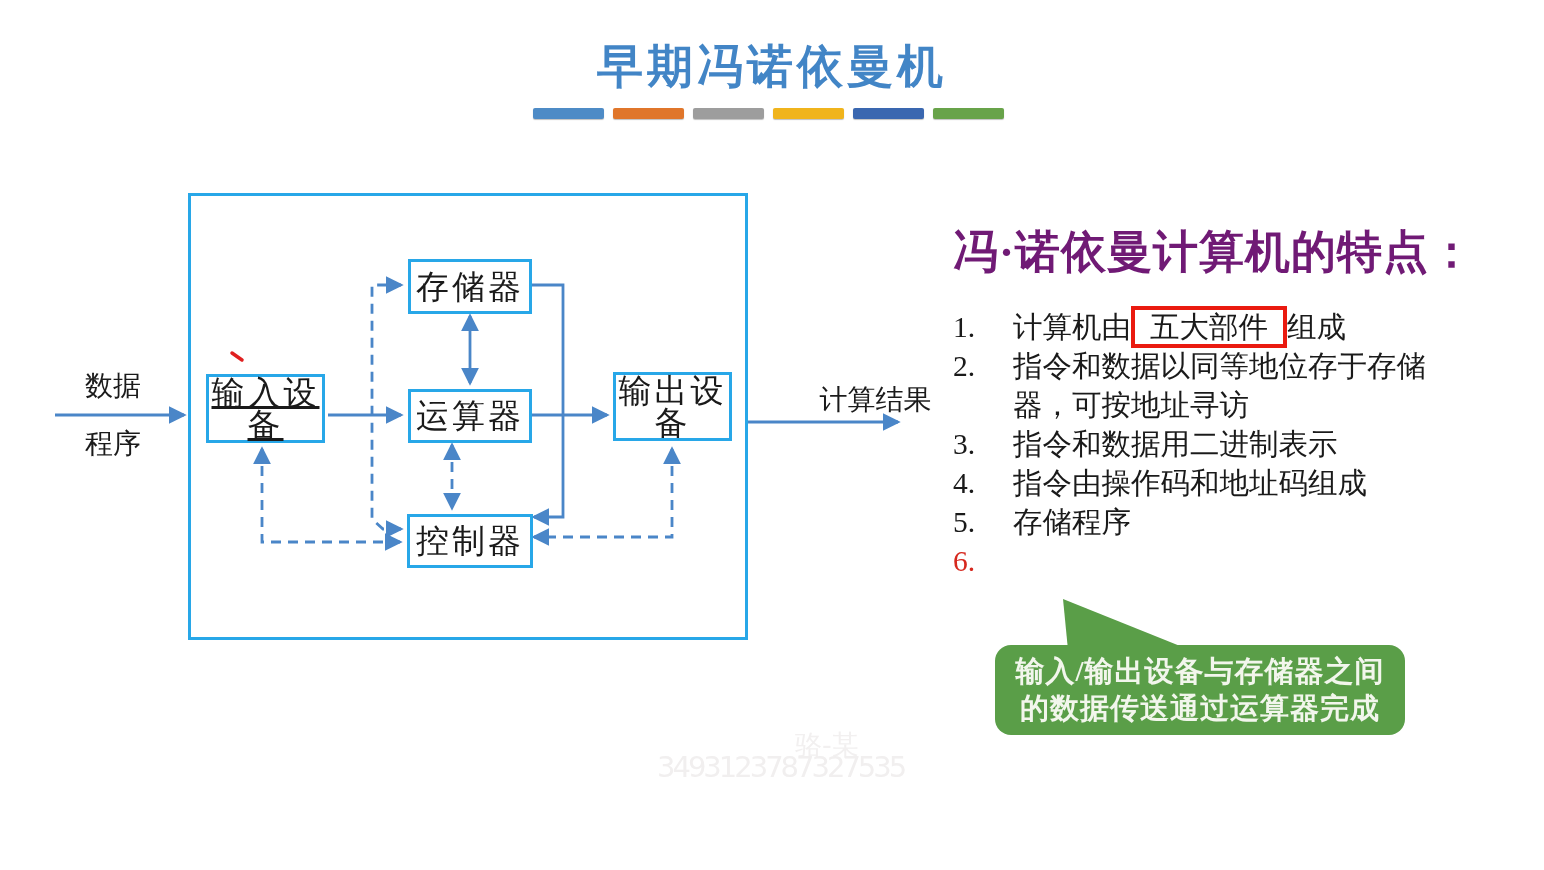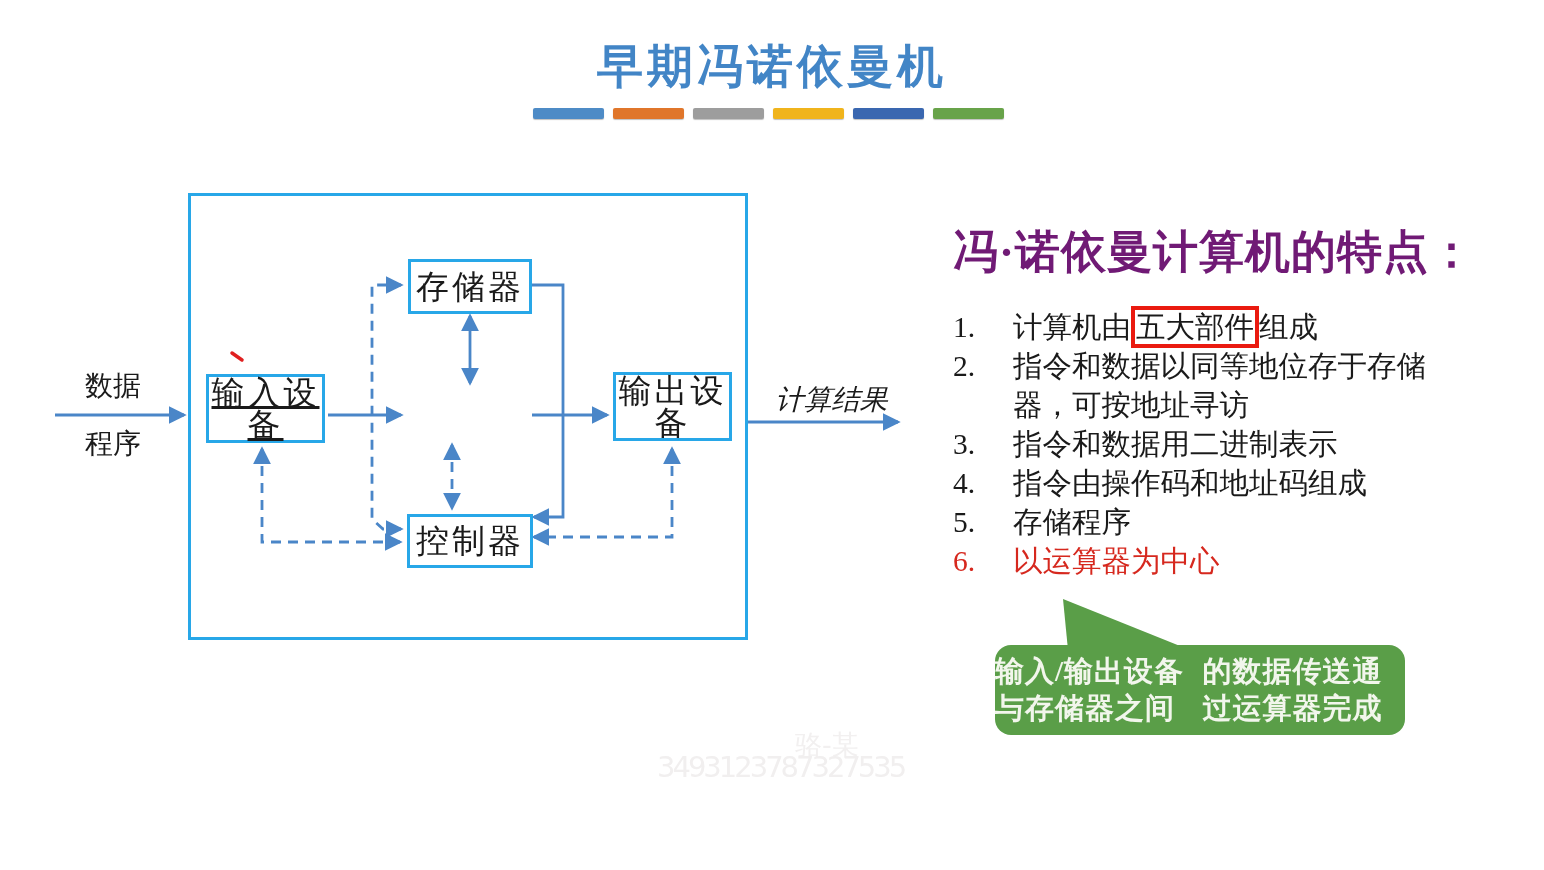--- a/index.html
+++ b/index.html
@@ -23,32 +23,32 @@
   .b-mem{left:408px;top:259px;width:118px;height:49px;}
   .b-alu{left:408px;top:389px;width:118px;height:48px;}
   .b-cu {left:407px;top:514px;width:120px;height:48px;}
   .b-in {left:206px;top:374px;width:113px;height:63px;text-decoration:underline;}
   .b-out{left:613px;top:372px;width:113px;height:63px;}
   
   .flabel{position:absolute;z-index:3;font-size:28px;text-align:center;}
   .l-data{left:58px;top:367px;width:110px;}
   .l-prog{left:58px;top:425px;width:110px;}
   .l-step{left:40px;top:474px;width:162px;font-size:27px;}
-  .l-res {left:764px;top:381px;width:135px;font-style:italic;}
+  .l-res {left:808px;top:381px;width:135px;}
   
   .heading{position:absolute;left:953px;top:222px;font-size:45px;font-weight:600;
            letter-spacing:1px;color:#701a75;}
   .features{position:absolute;left:953px;top:308px;width:500px;font-size:29.5px;line-height:39px;}
   .f-item{display:flex;}
   .f-num{width:60px;flex:0 0 60px;}
   .f-text{width:428px;}
-  .hl{border:4px solid #ea1a10;padding:1px 1px;}
+  .hl{border:4px solid #ea1a10;padding:1px 15px;}
   
   .callout{position:absolute;left:995px;top:645px;width:410px;height:90px;z-index:3;
-           background:#5a9e48;border-radius:16px;display:flex;flex-direction:row;
+           background:#5a9e48;border-radius:16px;display:flex;flex-direction:column;
            justify-content:center;align-items:center;
            color:#f2f6ec;font-size:29px;font-weight:bold;line-height:37px;letter-spacing:1px;}
   
   .wm{position:absolute;z-index:0;font-family:"DejaVu Sans",sans-serif;}
   .wm-name{left:795px;top:727px;font-size:27px;color:#f2f0f0;}
   .wm-num{left:657px;top:750px;font-size:29px;color:#f1efef;letter-spacing:-3px;}
 </style>
 </head>
 <body>
 
@@ -90,20 +90,23 @@
     <div class="bar" style="background:#f0b41c"></div>
     <div class="bar" style="background:#3a67b0"></div>
     <div class="bar" style="background:#68a34a"></div>
   </div>
 
   <div class="bigbox"></div>
 
   <div class="cbox b-mem">
     <span>存储器</span>
   </div>
+  <div class="cbox b-alu">
+    <span>运算器</span>
+  </div>
   <div class="cbox b-cu">
     <span>控制器</span>
   </div>
   <div class="cbox b-in">
     <span>输入设</span>
     <span>备</span>
   </div>
   <div class="cbox b-out">
     <span>输出设</span>
     <span>备</span>
@@ -130,21 +133,20 @@
     <div class="f-item">
       <span class="f-num">4.</span>
       <span class="f-text">指令由操作码和地址码组成</span>
     </div>
     <div class="f-item">
       <span class="f-num">5.</span>
       <span class="f-text">存储程序</span>
     </div>
     <div class="f-item" style="color: rgb(214, 40, 30);">
       <span class="f-num">6.</span>
-      <span class="f-text">以运算器为中心</span>
     </div>
   </div>
 
   <div class="callout">
     <span>输入/输出设备与存储器之间</span>
     <span>的数据传送通过运算器完成</span>
   </div>
 
   <div class="wm wm-name">骆-某</div>
   <div class="wm wm-num">3493123787327535</div>

